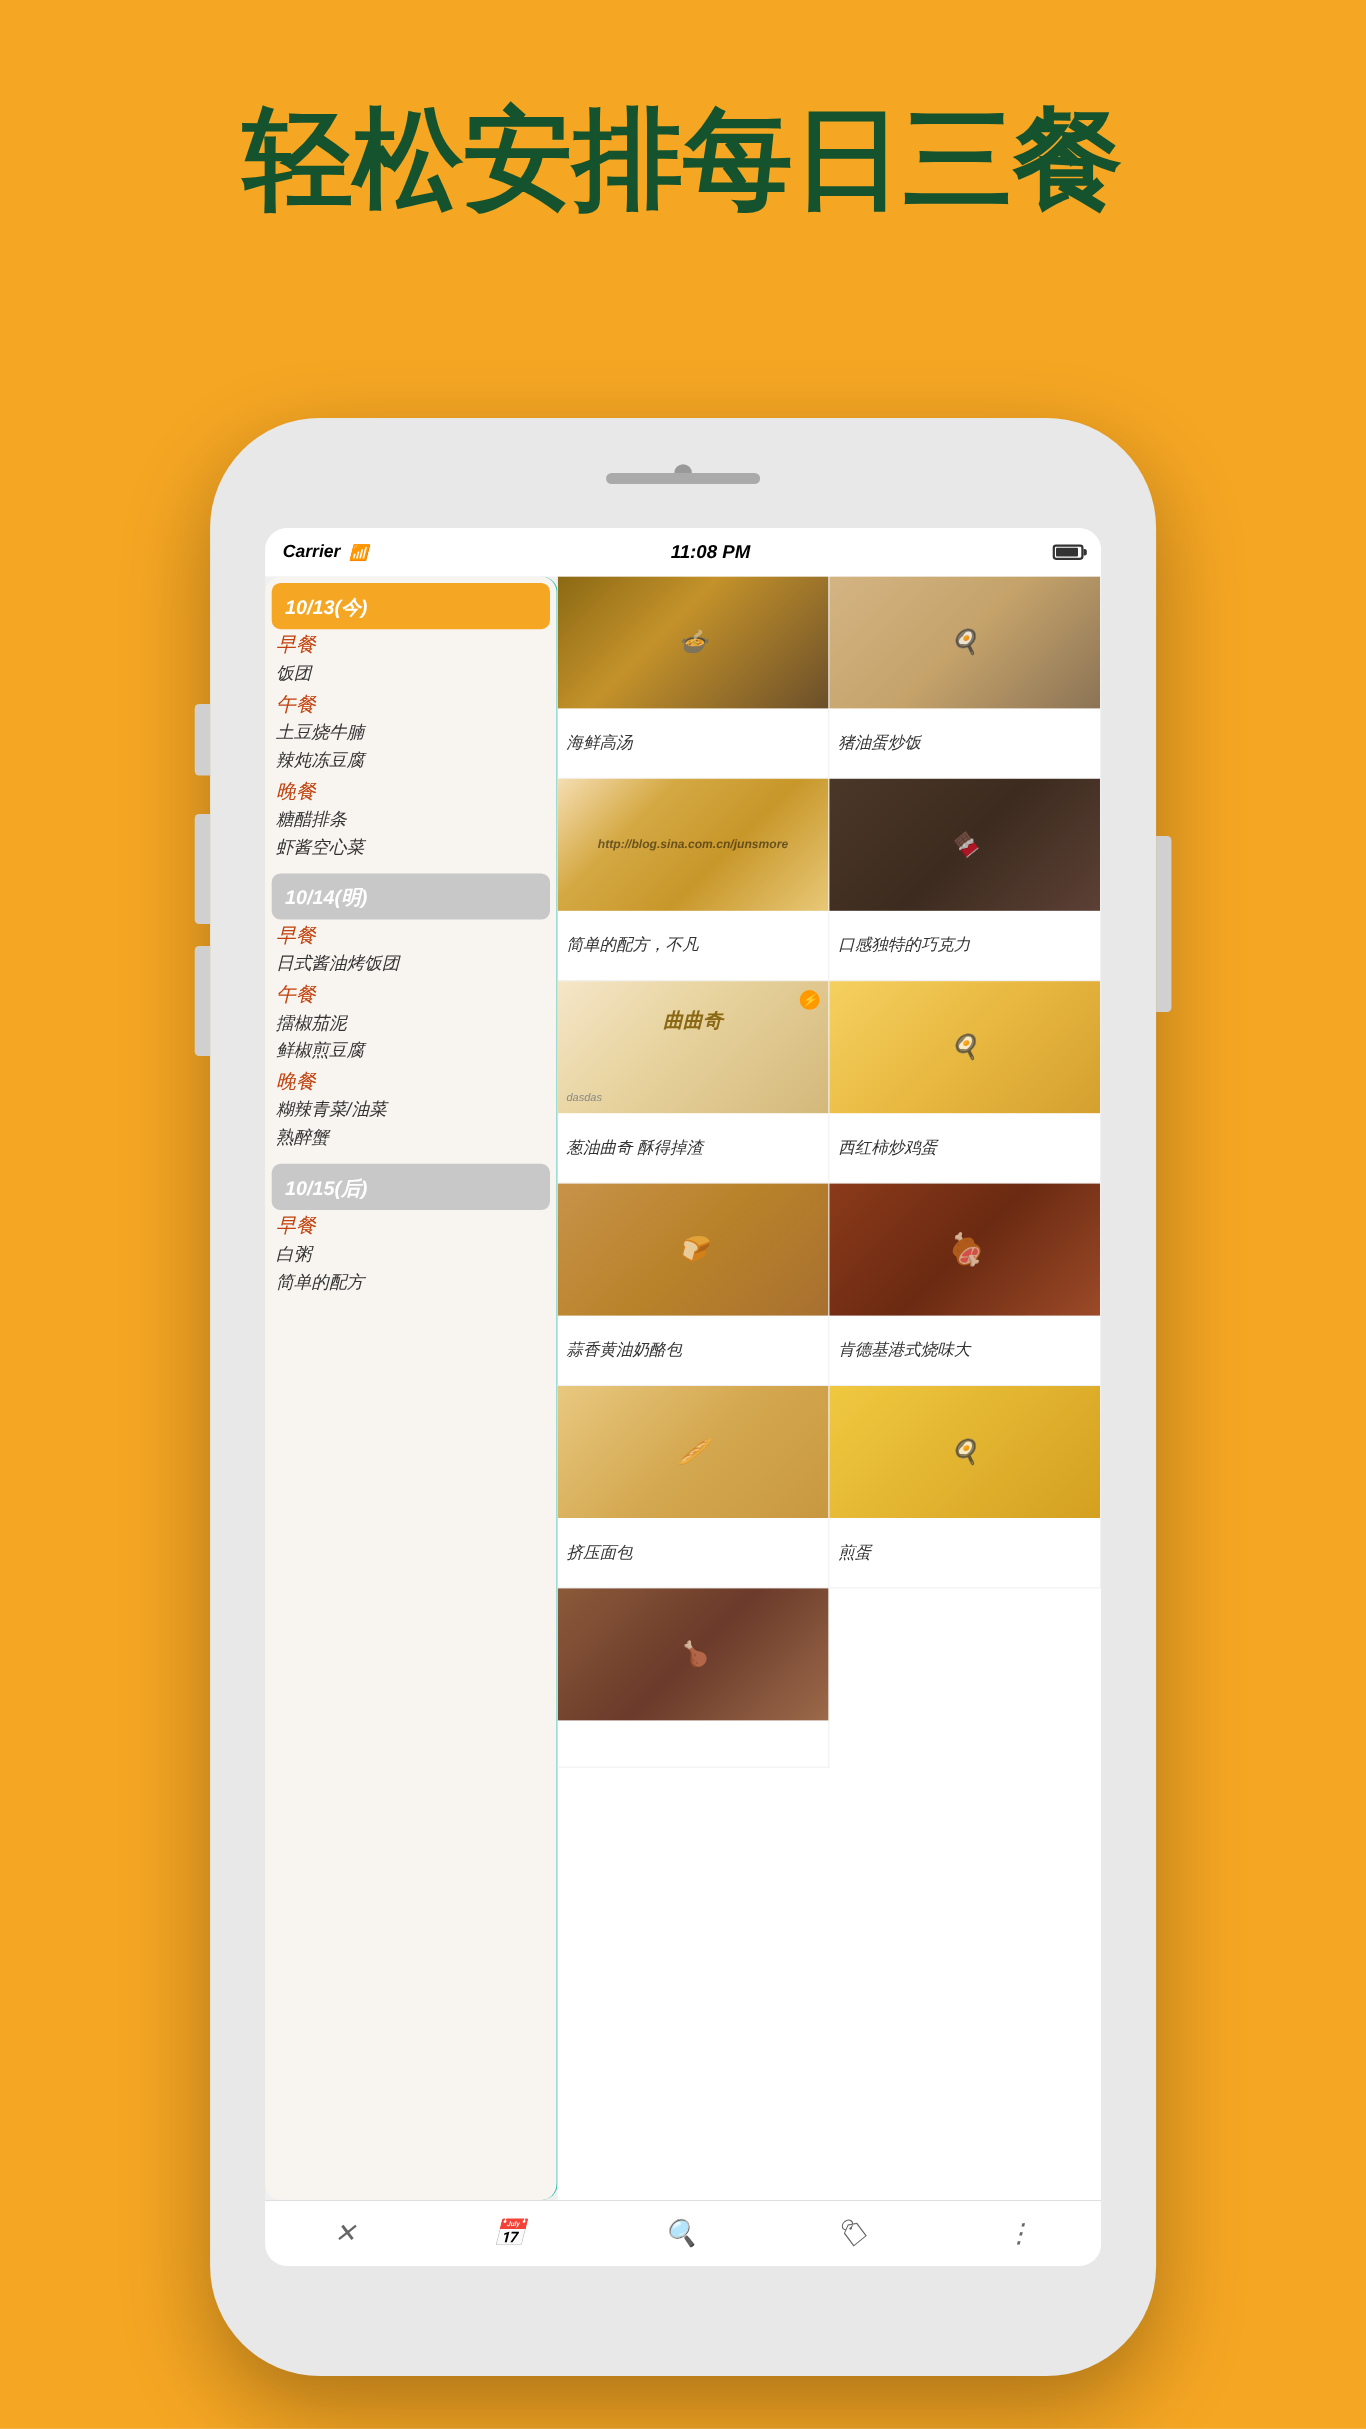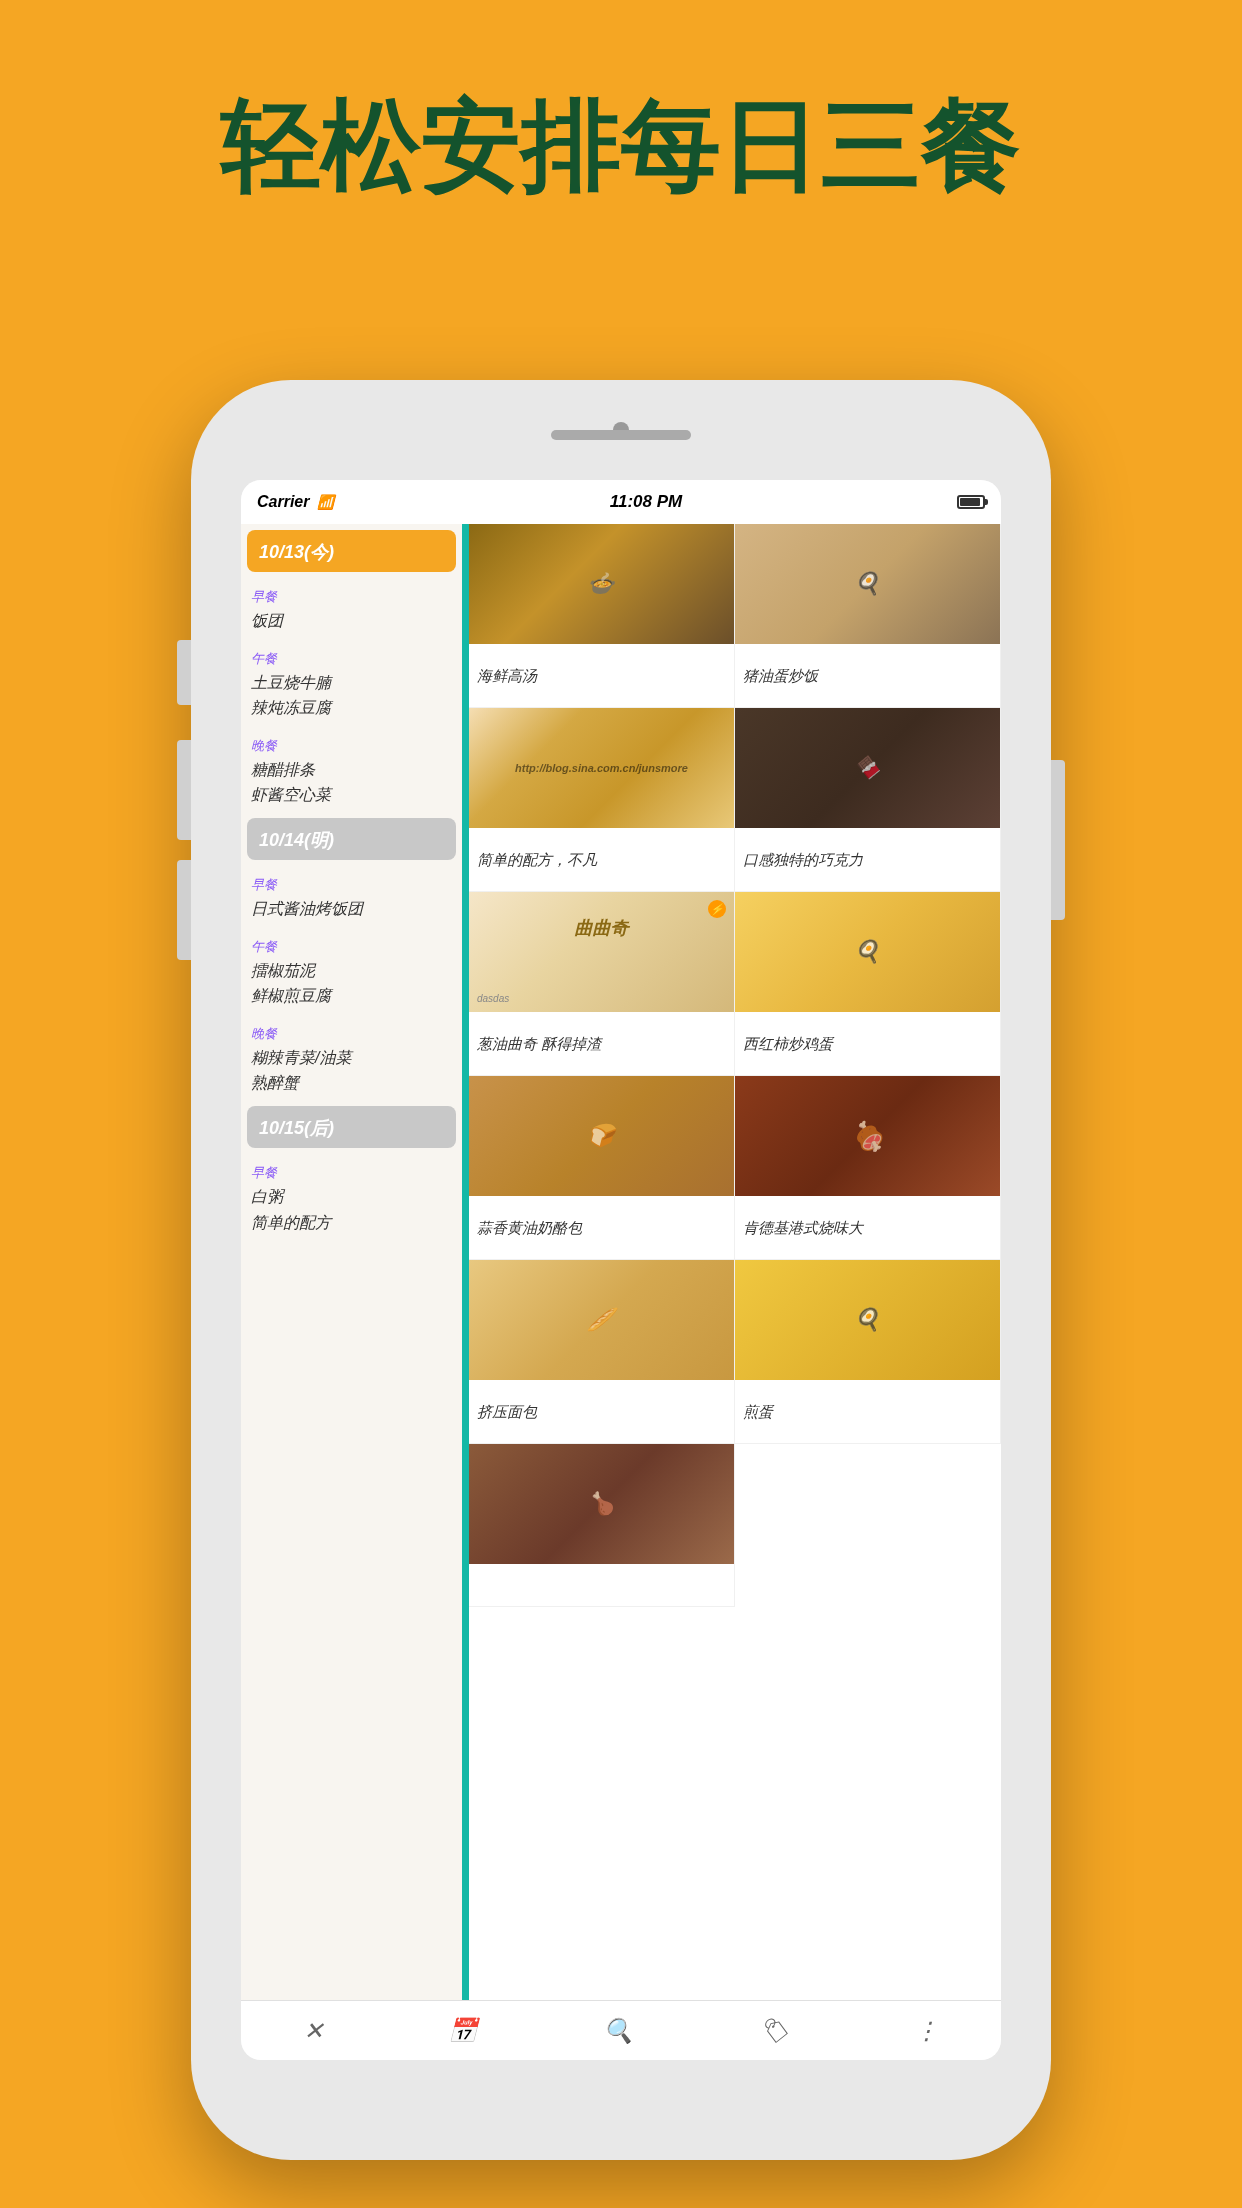--- a/index.html
+++ b/index.html
@@ -171,25 +171,26 @@
 
     
     .screen-content {
       display: flex;
       height: calc(1580px - 44px - 60px);
       overflow: hidden;
     }
 
     
     .left-panel {
-      width: 228px;
+      width: 266px;
       background: #f8f5f0;
-      border-right: 7px solid #14b8a6;
+      border-right: 1px solid #14b8a6;
       overflow-y: auto;
       flex-shrink: 0;
+      border-radius: 15px;
     }
 
     .day-section {
       margin-bottom: 4px;
     }
 
     .day-header {
       padding: 10px 12px 8px;
       font-size: 18px;
       font-weight: 600;
@@ -202,23 +203,23 @@
     }
     .day-header.other {
       background: #C8C8C8;
       color: white;
     }
 
     .meal-group {
       padding: 0 10px 4px;
     }
     .meal-type {
-      font-size: 13px;
-      color: #8b5cf6;
-      margin: 16px 0 2px;
+      font-size: 18px;
+      color: #c2410c;
+      margin: 2px 0 2px;
     }
     .meal-item {
       font-size: 16px;
       color: #333;
       line-height: 1.6;
     }
 
     
     .right-panel {
       flex: 1;

